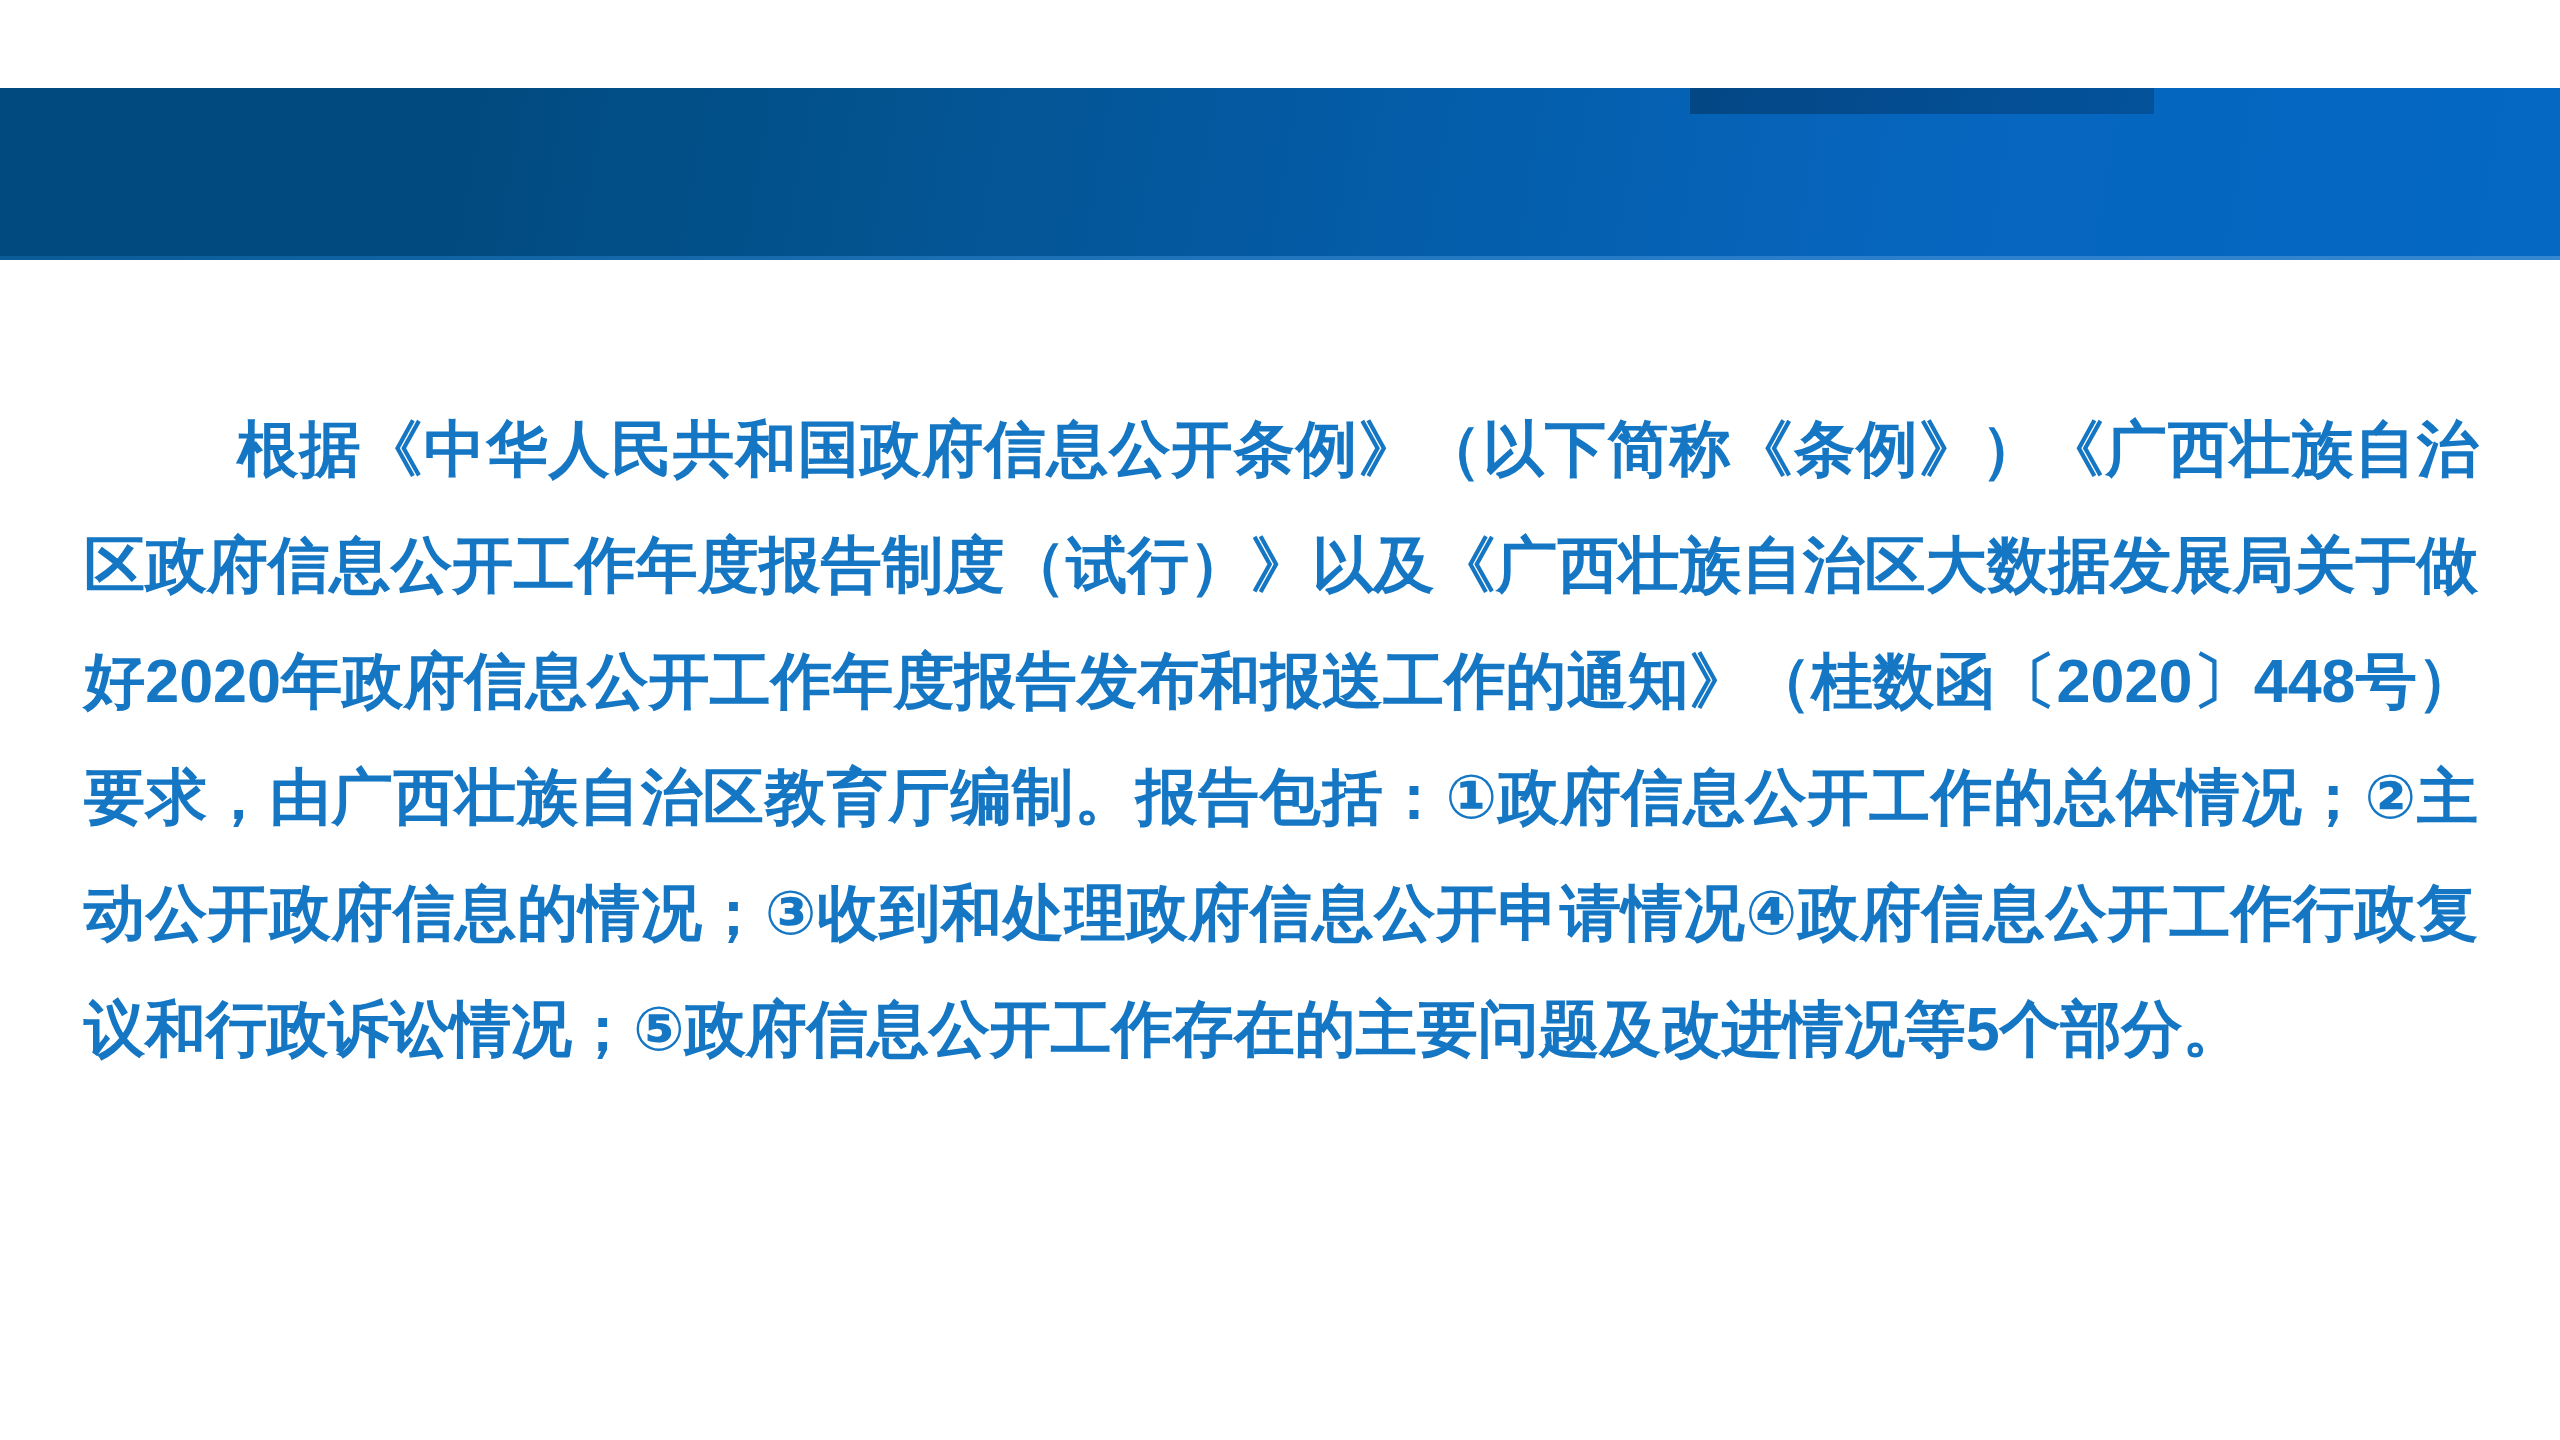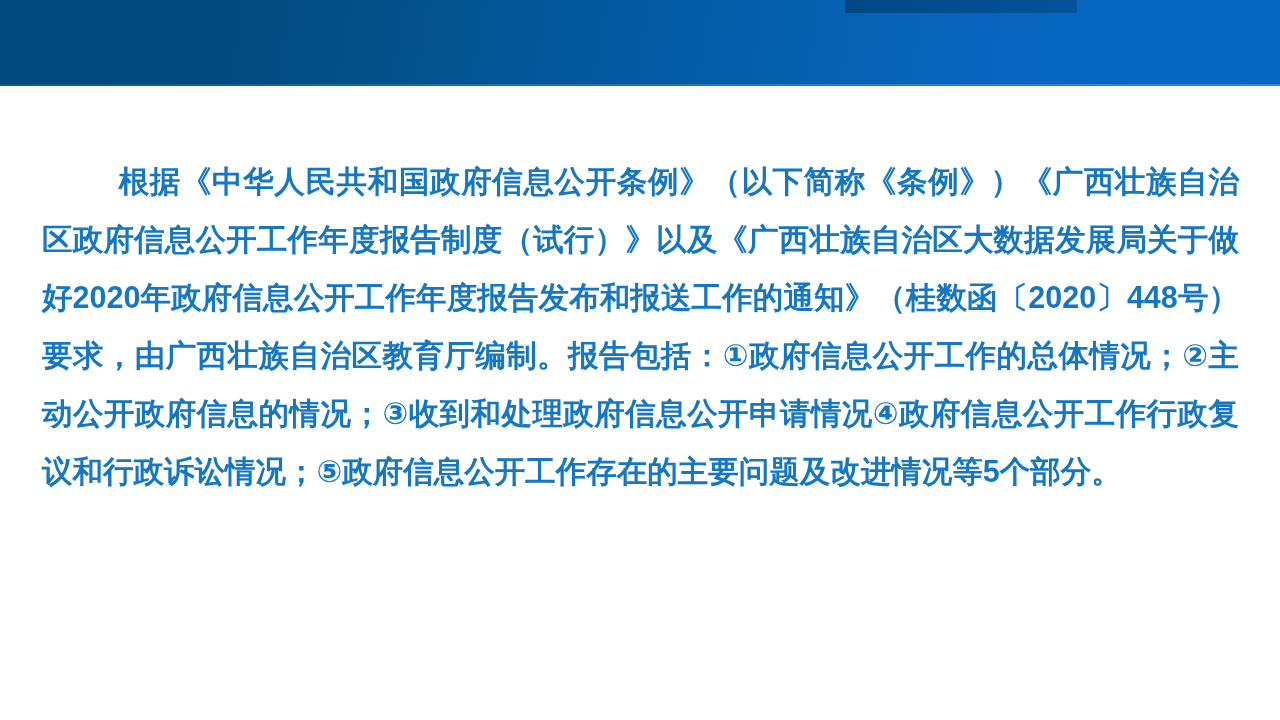--- a/index.html
+++ b/index.html
@@ -13,20 +13,21 @@
     height: 720px;
     overflow: hidden;
     font-family: "Liberation Sans", "DejaVu Sans", sans-serif;
   }
   .slide {
     position: relative;
     width: 1280px;
     height: 627px;
     background: #ffffff;
     overflow: hidden;
+    margin-top: 44px;
   }
 
   
   .top-band {
     position: absolute;
     left: 0;
     top: 0;
     width: 1280px;
     height: 86px;
     background: linear-gradient(100deg,

